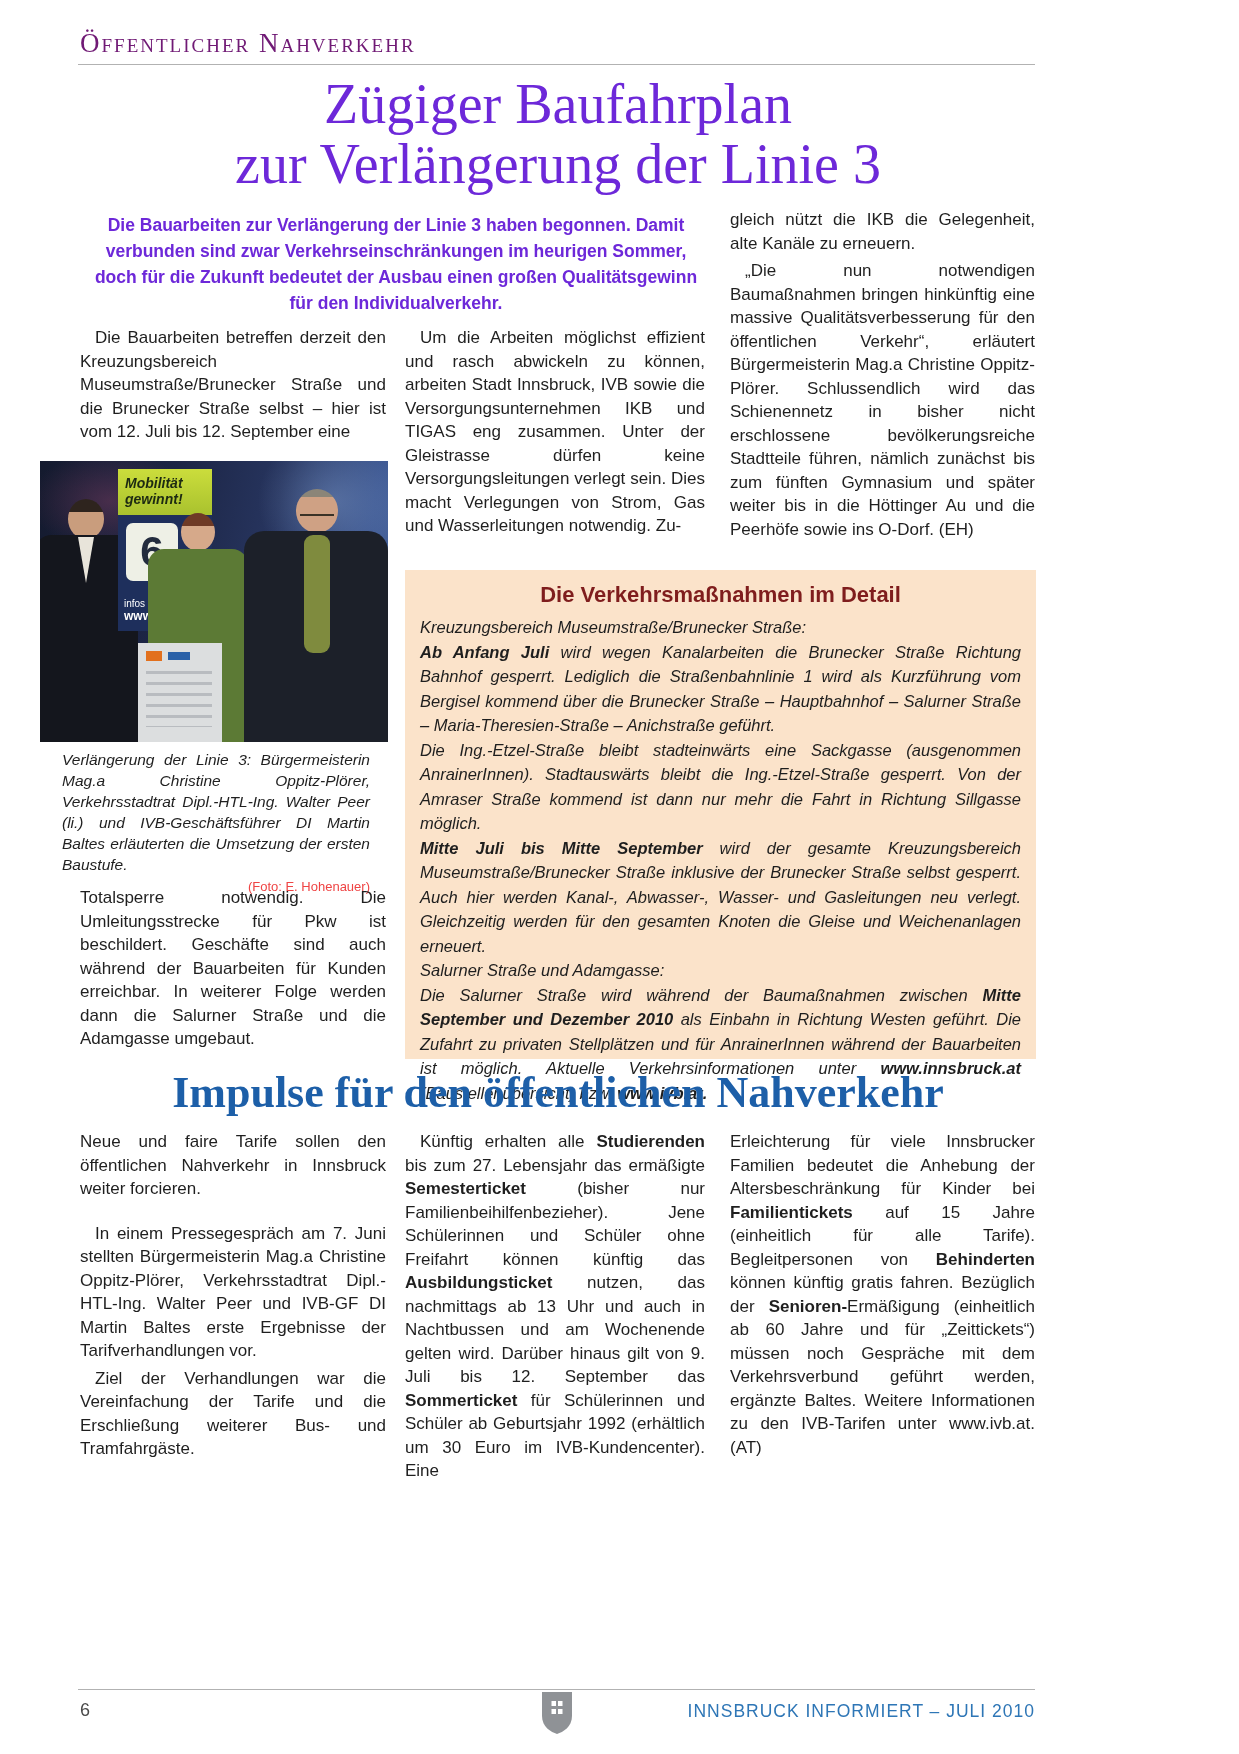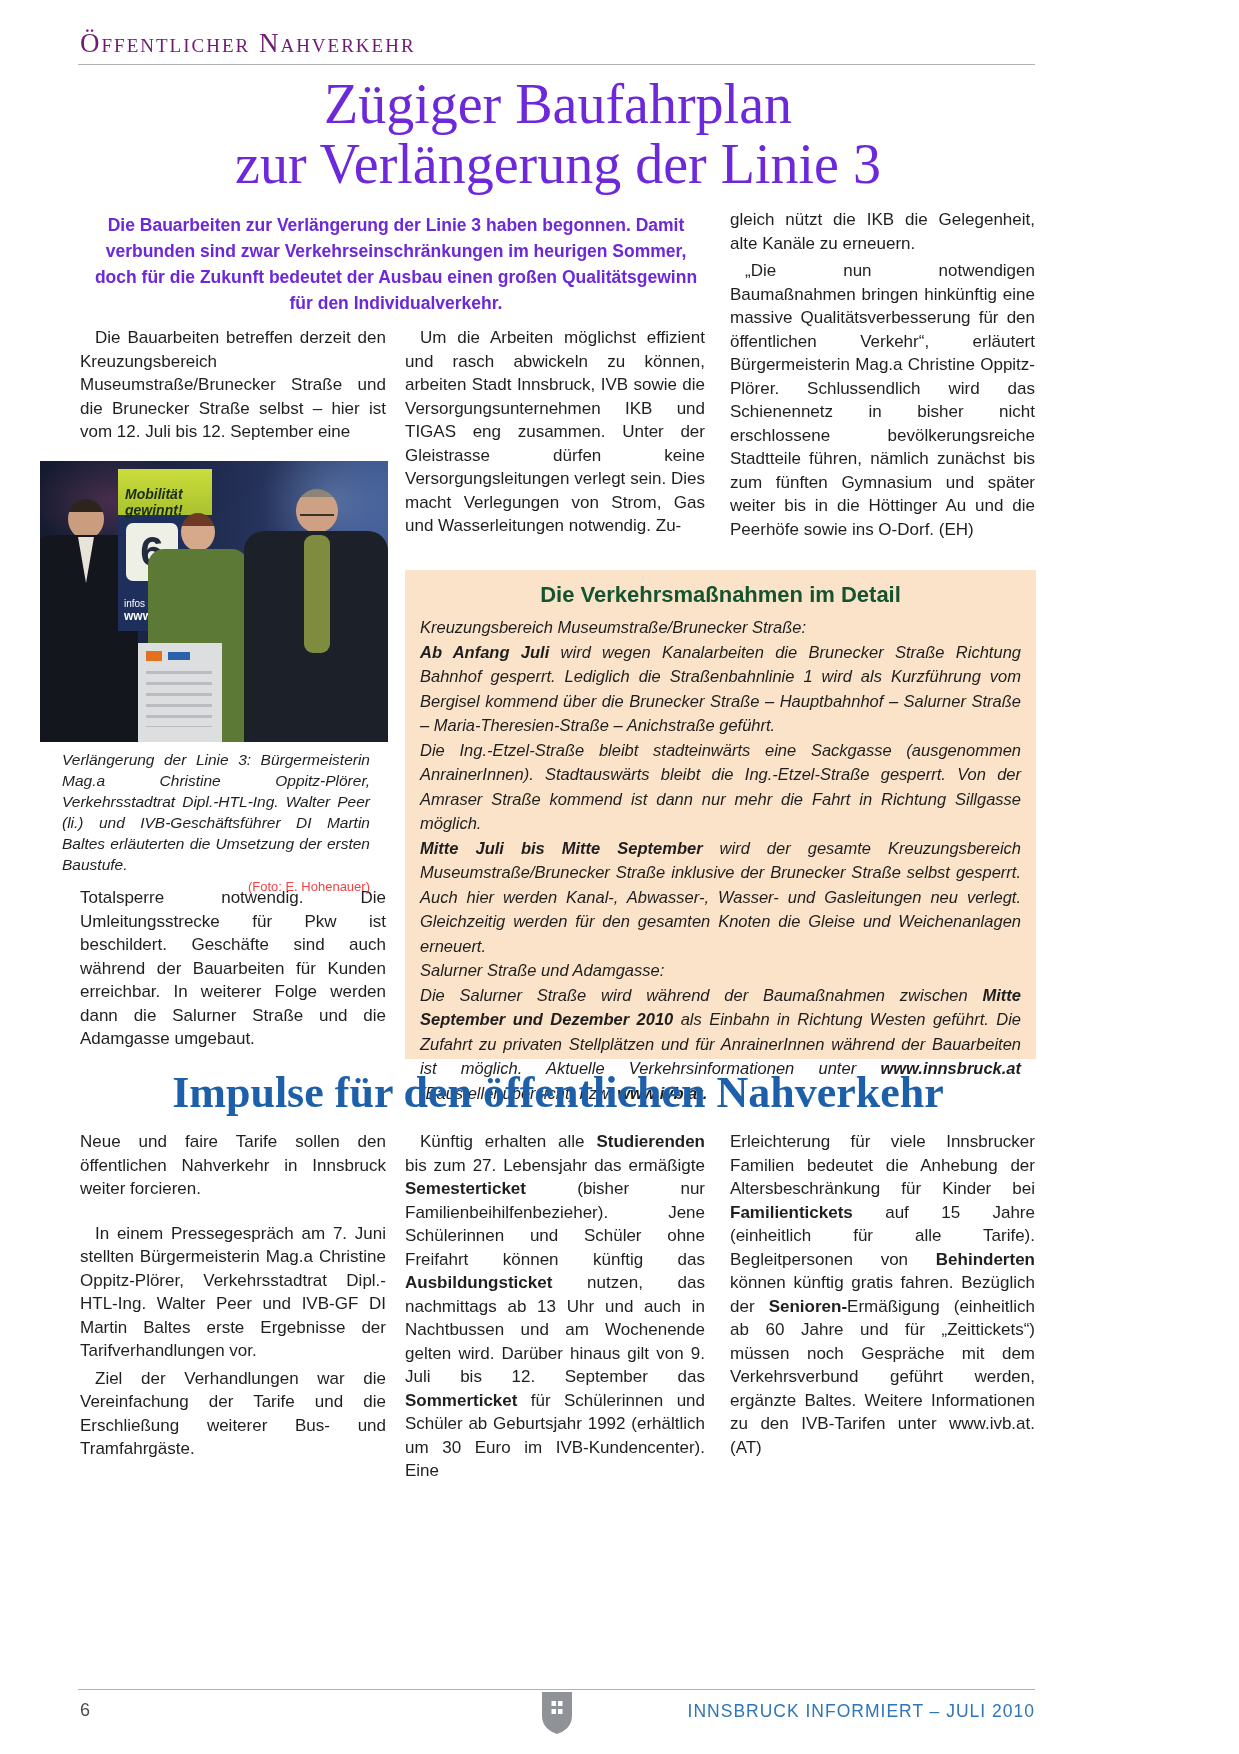--- a/index.html
+++ b/index.html
@@ -37,21 +37,21 @@
     background:linear-gradient(100deg,#141a2e 0%,#1c2545 35%,#27355f 62%,#3c5690 86%,#4d6ba3 100%);
   }
   .ph-tint{position:absolute;left:-10px;top:-10px;width:160px;height:100px;
     background:radial-gradient(closest-side,rgba(130,62,96,.45),rgba(130,62,96,0));}
   .ph-light{position:absolute;right:-20px;top:-30px;width:150px;height:140px;
     background:radial-gradient(closest-side,rgba(140,170,215,.38),rgba(140,170,215,0));}
   .ph-banner{position:absolute;left:78px;top:8px;width:94px;height:162px;background:#1e2f5c;}
   .ph-banner-green{
     height:46px;background:linear-gradient(#cbdd3c,#a9c22e);
     color:#1d2a12;font-weight:bold;font-style:italic;font-size:14px;line-height:16px;
-    padding:17px 7px;box-sizing:border-box;
+    padding:6px 7px;box-sizing:border-box;
   }
   .ph-banner-six{
     position:absolute;left:8px;top:54px;width:52px;height:58px;background:#eef0e6;border-radius:7px;
     display:flex;align-items:center;justify-content:center;
     font-size:42px;font-weight:bold;color:#232c3e;
   }
   .ph-banner-url{
     position:absolute;left:0;bottom:0;width:100%;height:36px;box-sizing:border-box;
     padding:3px 6px;color:#ffffff;font-size:10px;line-height:12px;
   }
@@ -84,21 +84,21 @@
   .caption-wrap{position:absolute;left:62px;top:749px;width:308px;}
   .caption{font-style:italic;font-size:15.5px;line-height:21px;text-align:justify;hyphens:auto;margin:0;}
   .credit{font-size:13px;text-align:right;margin:4px 0 0 0;color:#ef4444;}
 
   
   .detailbox{
     position:absolute;left:405px;top:570px;width:631px;height:489px;box-sizing:border-box;
     background:#fbe3ca;padding:10px 15px;
   }
   .detailbox h2{
-    margin:2px 0 7px 0;text-align:center;color:#14532d;
+    margin:2px 0 7px 0;text-align:center;color:#7f1d1d;
     font-size:22px;line-height:26px;font-weight:bold;font-family:"Liberation Sans",sans-serif;
   }
   .detailbox p{margin:0;font-style:italic;font-size:16.5px;line-height:24.5px;text-align:justify;hyphens:auto;color:#1e1e1e;}
 
   .title2{
     position:absolute;left:80px;top:1072px;width:956px;text-align:center;
     font-family:"Liberation Serif",serif;font-weight:bold;font-size:44px;line-height:42px;color:#1d5fa8;
   }
   .a2c1{position:absolute;left:80px;top:1130px;width:306px;}
   .a2c1 .intro{font-weight:normal;margin-bottom:21px;}

